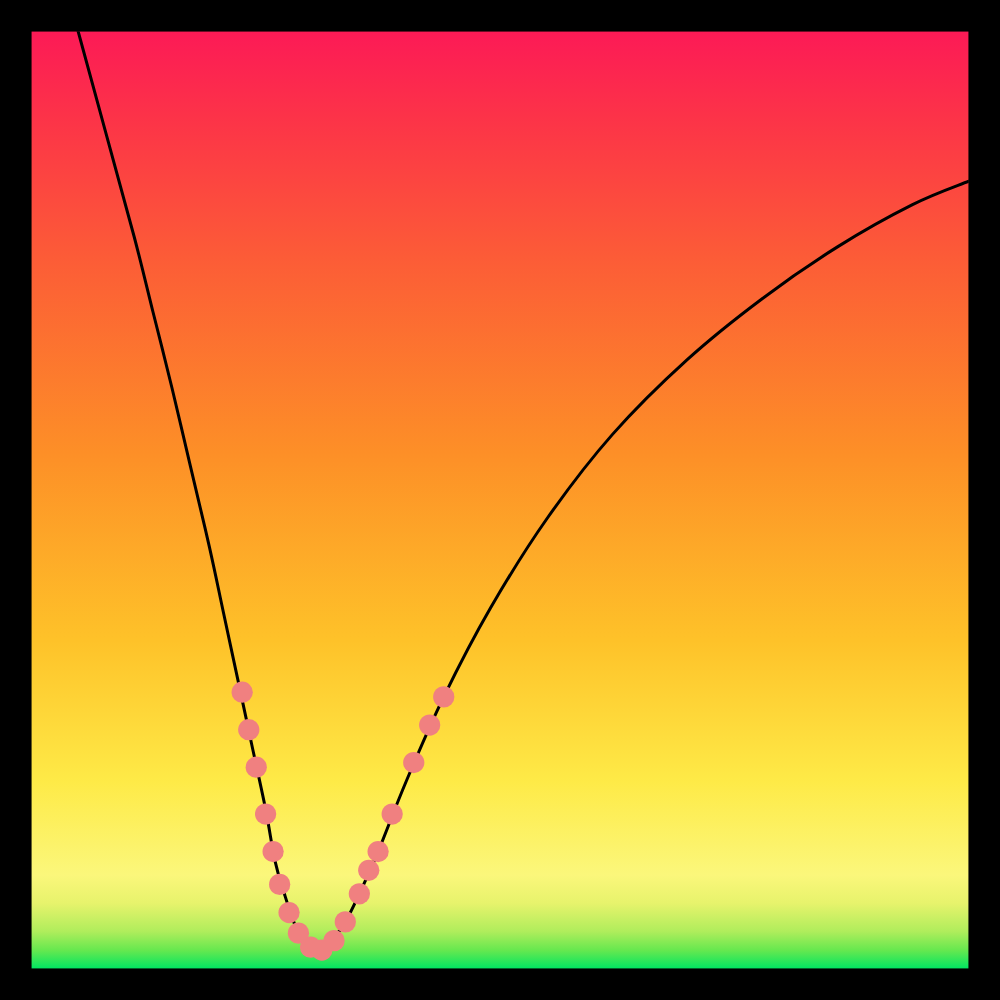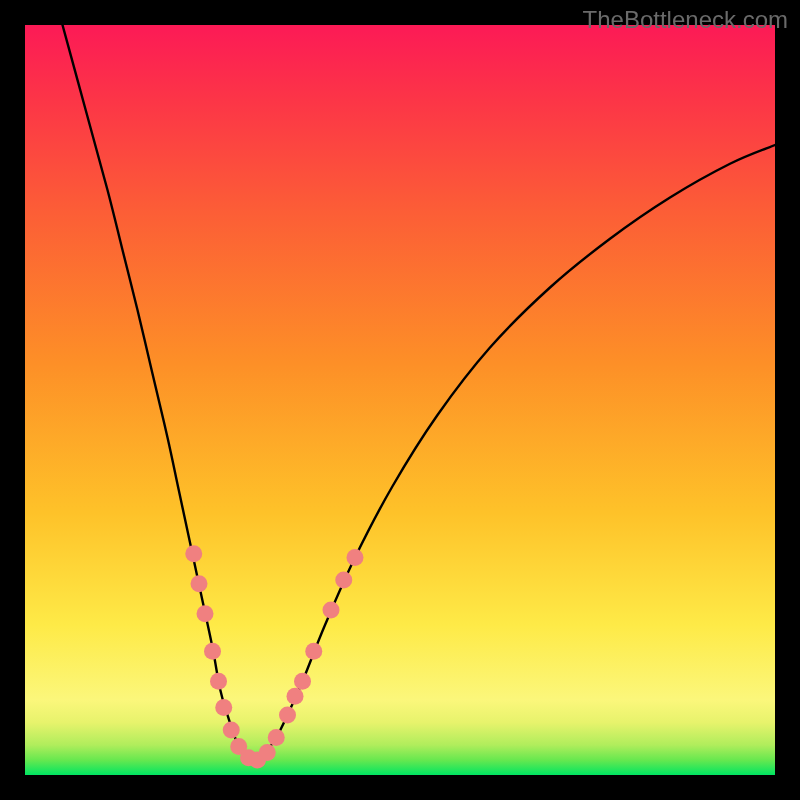--- a/index.html
+++ b/index.html
@@ -93,15 +93,14 @@
           <circle cx="270" cy="671.25" r="8.5" fill="#F08080"></circle>
           <circle cx="277.5" cy="656.25" r="8.5" fill="#F08080"></circle>
           <circle cx="288.75" cy="626.25" r="8.5" fill="#F08080"></circle>
           <circle cx="306" cy="585" r="8.5" fill="#F08080"></circle>
           <circle cx="318.75" cy="555" r="8.5" fill="#F08080"></circle>
           <circle cx="330" cy="532.5" r="8.5" fill="#F08080"></circle>
         </g>
     </svg>
   </div>
 
-  <div class="watermark">TheBottleneck.com</div>
 
 </div>
 
 </body></html>

